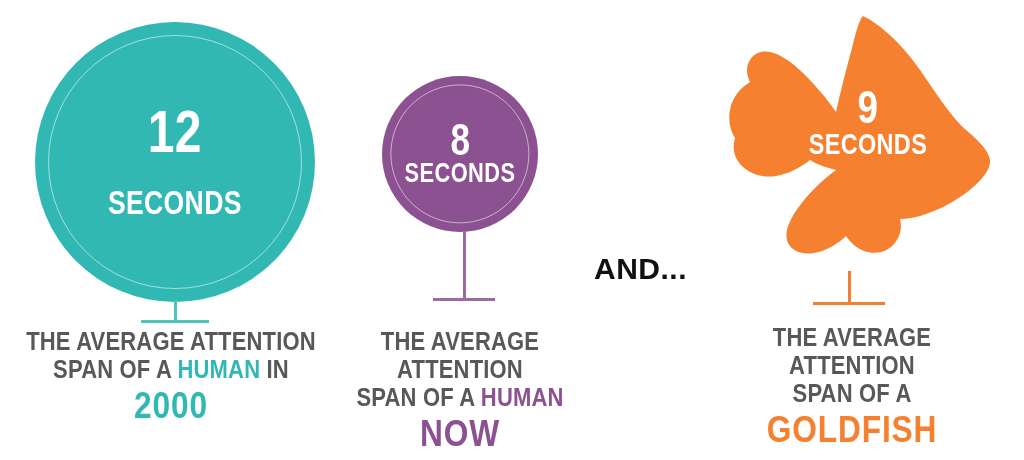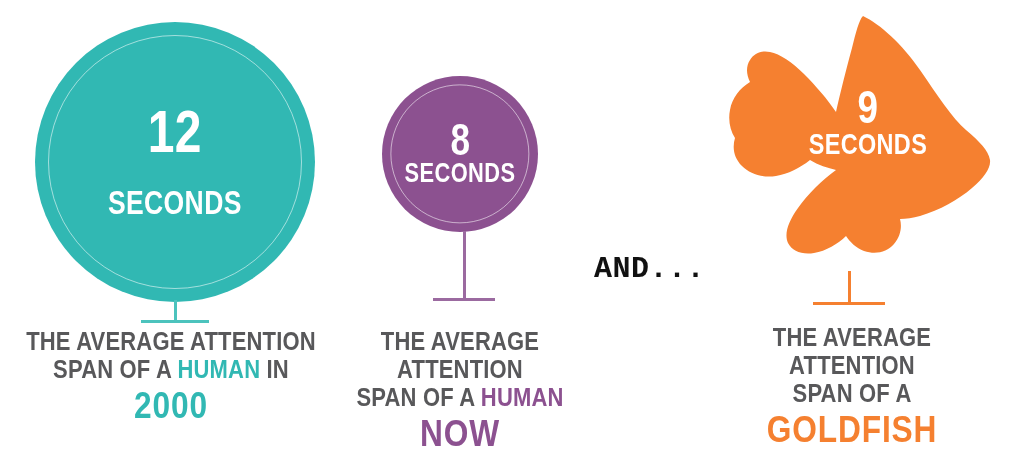--- a/index.html
+++ b/index.html
@@ -110,21 +110,21 @@
     letter-spacing: 1px;
   }
   .caption .big.teal   { color: #31b8b3; }
   .caption .big.purple { color: #8c5190; }
   .caption .big.orange { color: #f58030; }
 
   
   #and-text {
     position: absolute;
     color: #111111;
-    font-family: Liberation Mono, monospace;
+    font-family: Liberation Sans, sans-serif;
     font-weight: bold;
     font-size: 30px;
     letter-spacing: 0.5px;
     white-space: nowrap;
   }
 
   
   #goldfish-svg { display: block; }
   .fish-label {
     position: absolute;

